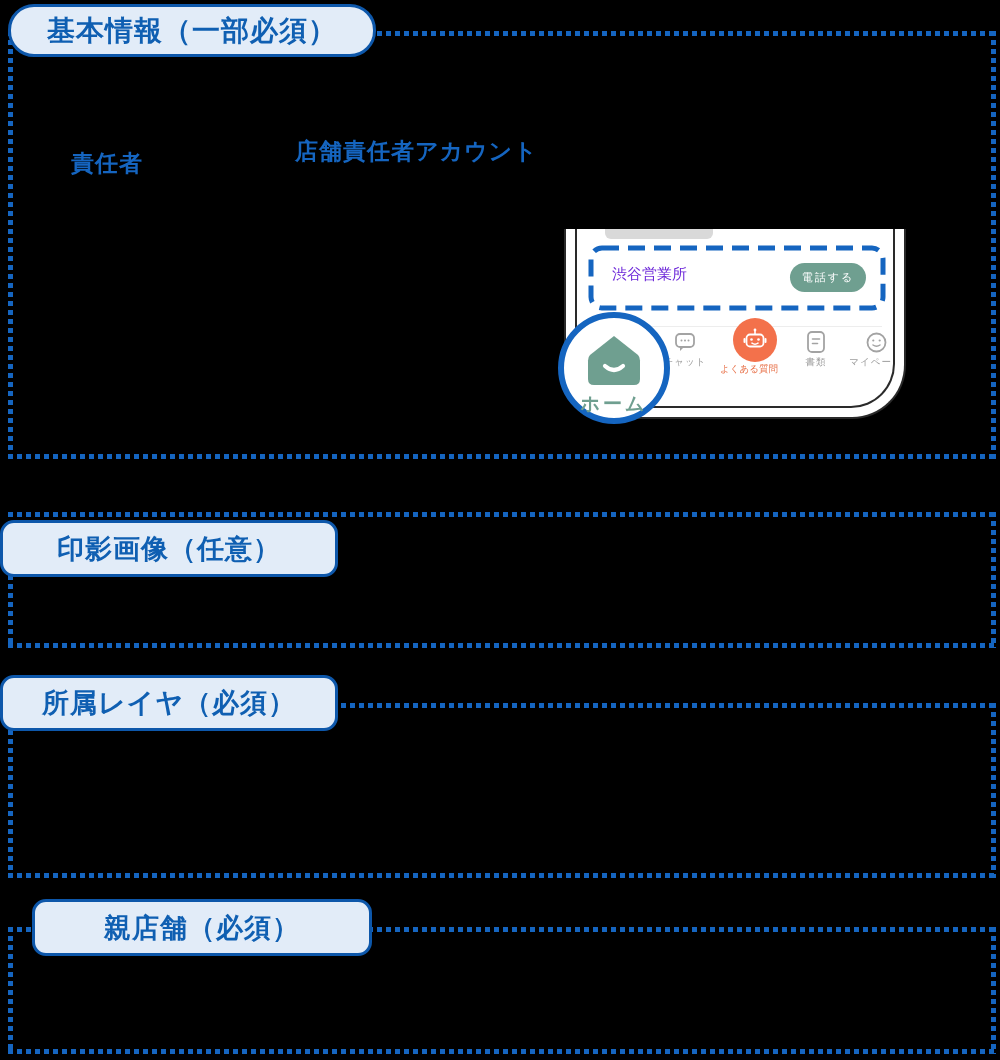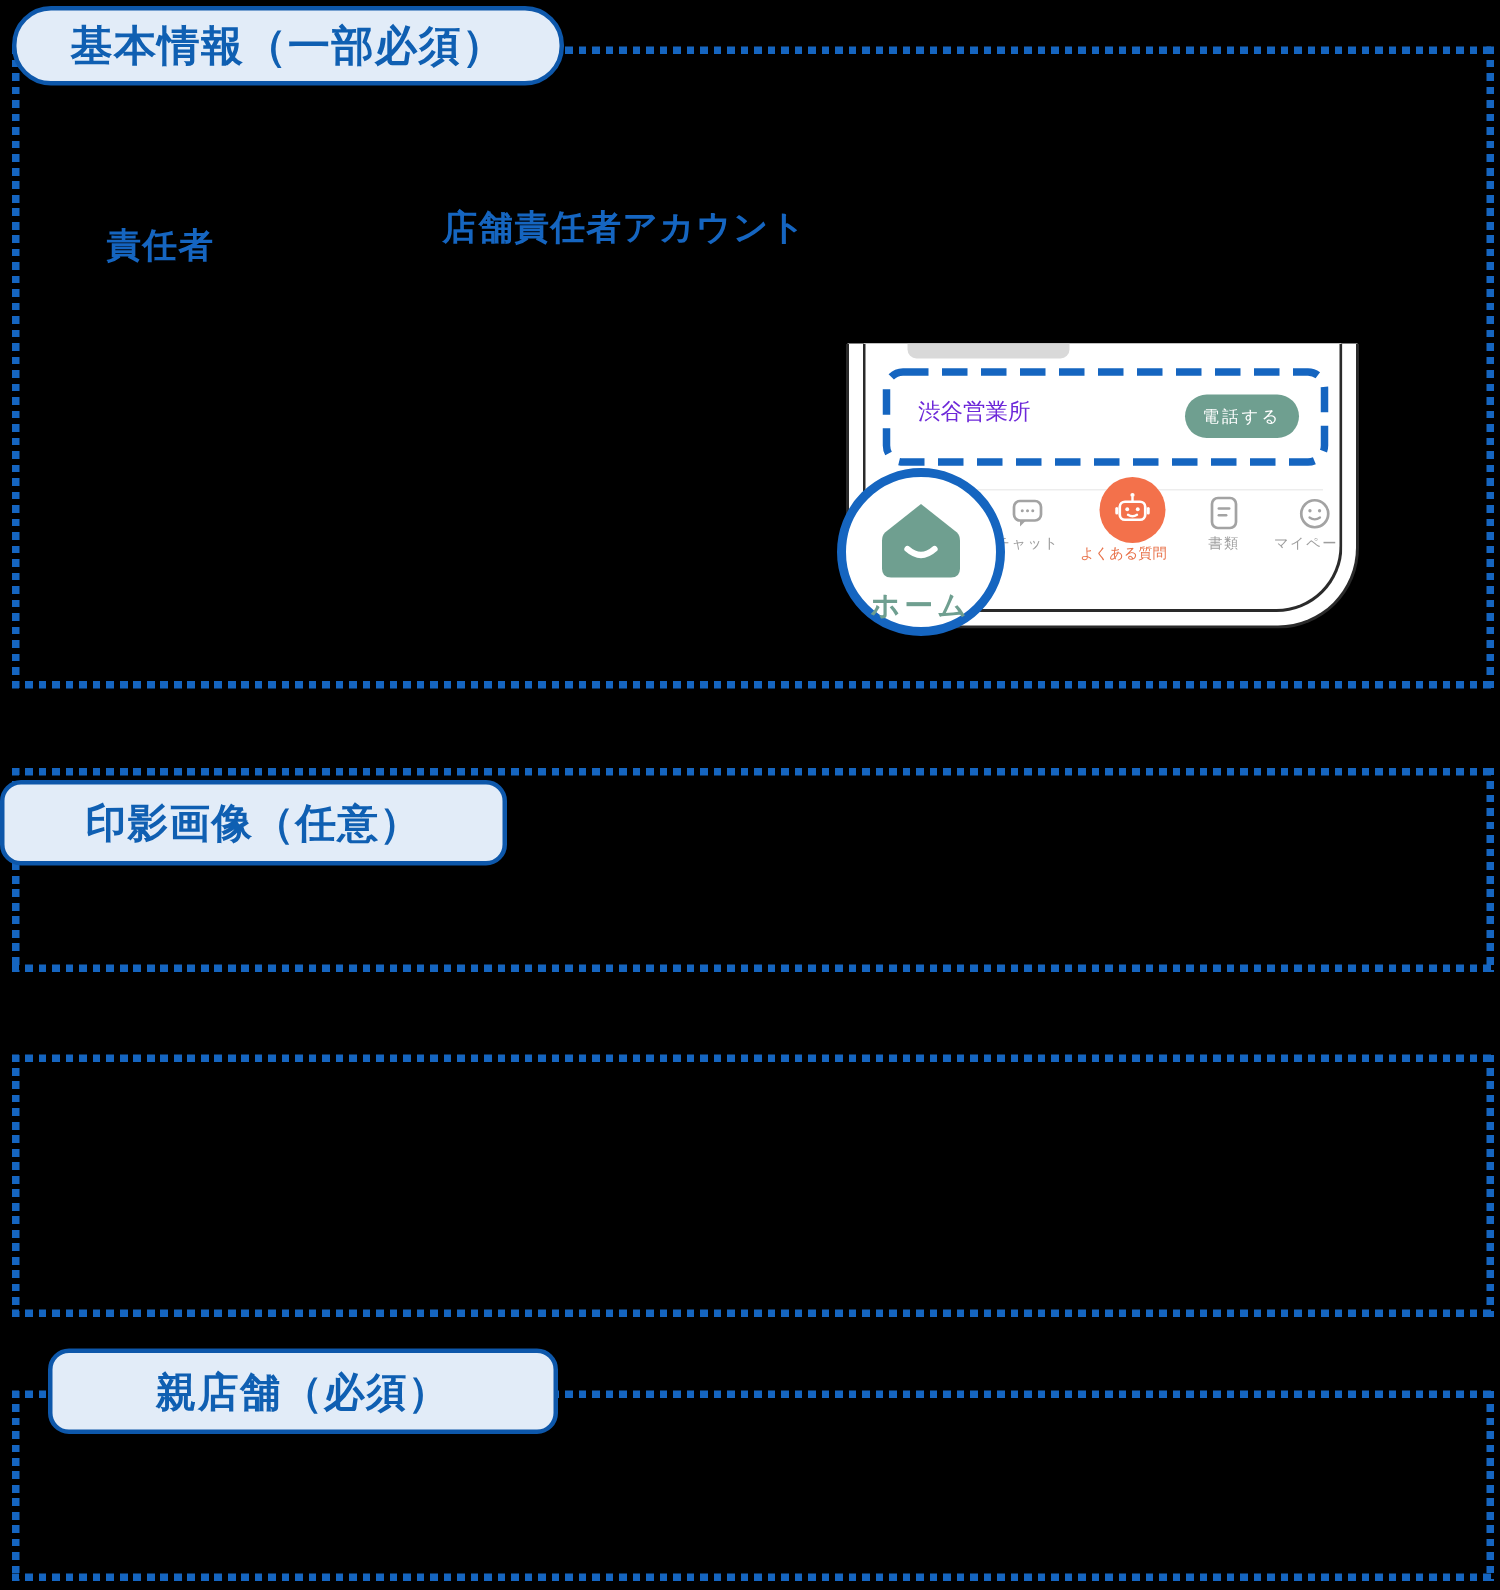--- a/index.html
+++ b/index.html
@@ -106,20 +106,23 @@
   <div class="dot-h" style="left:8px; top:1049px; width:988px;"></div>
   <div class="dot-v" style="left:8px; top:927px; height:127px;"></div>
   <div class="dot-v" style="left:991px; top:927px; height:127px;"></div>
 
   <div class="sec-header" style="left:8px; top:4px; width:368px; height:53px; font-size:28px;border-radius:26px;">
     <span>基本情報（一部必須）</span>
   </div>
   <div class="sec-header" style="left:0px; top:484px; width:338px; height:57px;margin-top:36px;">
     <span>印影画像（任意）</span>
   </div>
+  <div class="sec-header" style="left:0px; top:675px; width:338px; height:56px;">
+    <span>所属レイヤ（必須）</span>
+  </div>
   <div class="sec-header" style="left:0px; top:899px; width:340px; height:57px;margin-left:32px;">
     <span>親店舗（必須）</span>
   </div>
 
   <div class="blue-label" style="left:30px; top:148px;margin-left:41px;">責任者</div>
   <div class="blue-label" style="left:295px; top:136px;">店舗責任者アカウント</div>
 
   <div id="phone">
     <div id="screen">
       <div class="cropped-card"></div>

